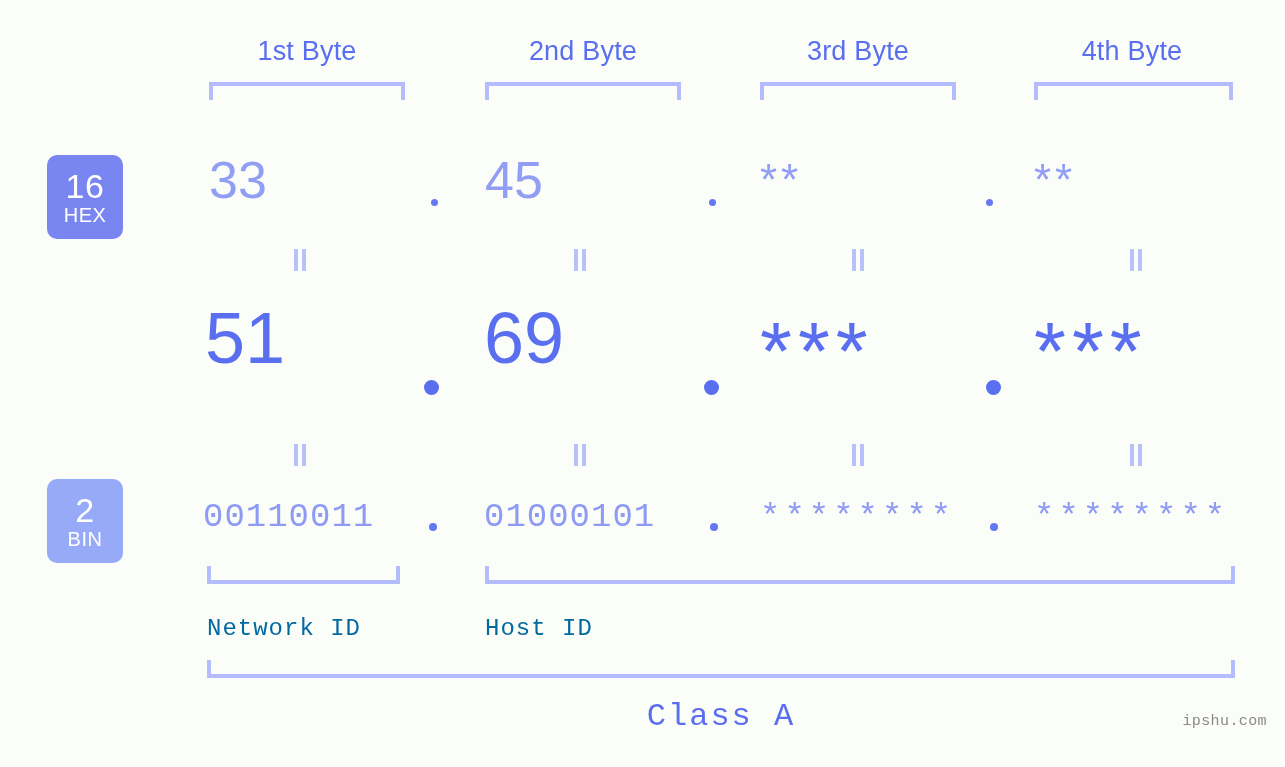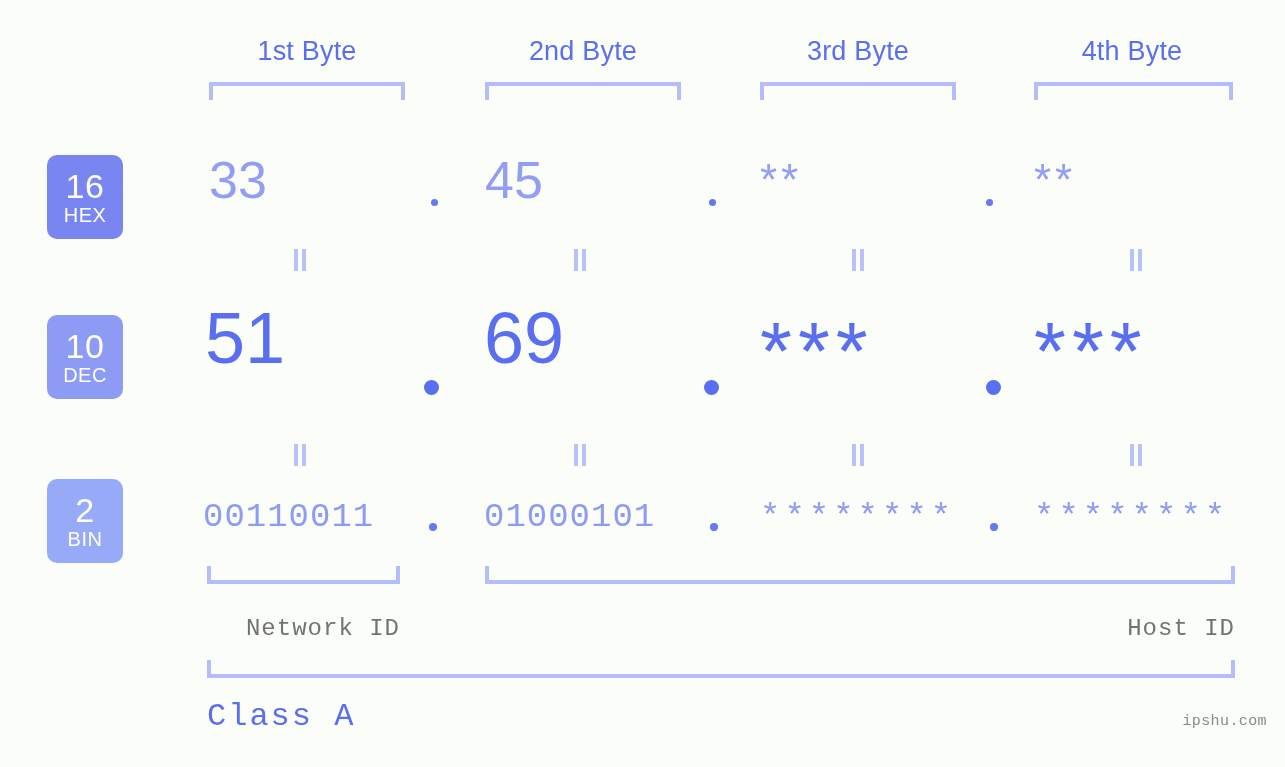--- a/index.html
+++ b/index.html
@@ -149,32 +149,32 @@
   .eq i:first-child { left: 2px; }
   .eq i:last-child  { left: 10px; }
   .eq-hexdec { top: 249px; }
   .eq-decbin { top: 444px; }
 
   
   .id-label {
     position: absolute;
     font-family: "Liberation Mono", monospace;
     font-size: 24px;
-    color: #737373;
-    text-align: right;
+    color: #0369a1;
+    text-align: left;
     white-space: nowrap;
     letter-spacing: 1px;
   }
 
   .class-label {
     position: absolute;
     font-family: "Liberation Mono", monospace;
     font-size: 32px;
     color: #5a6ef0;
-    text-align: left;
+    text-align: center;
     white-space: nowrap;
     letter-spacing: 2px;
   }
 
   
   #watermark {
     position: absolute;
     right: 18px;
     top: 713px;
     font-family: "Liberation Mono", monospace;
@@ -194,24 +194,20 @@
   <div class="byte-title" style="left:1034px; width:196px; top:36px;">4th Byte</div>
 
   <div class="bracket bracket-down" style="left:209px; width:196px; top:82px;"></div>
   <div class="bracket bracket-down" style="left:485px; width:196px; top:82px;"></div>
   <div class="bracket bracket-down" style="left:760px; width:196px; top:82px;"></div>
   <div class="bracket bracket-down" style="left:1034px; width:199px; top:82px;"></div>
 
   <div class="badge" id="badge-hex">
     <span class="num">16</span>
     <span class="abbr">HEX</span>
-  </div>
-  <div class="badge" id="badge-dec">
-    <span class="num">10</span>
-    <span class="abbr">DEC</span>
   </div>
   <div class="badge" id="badge-bin">
     <span class="num">2</span>
     <span class="abbr">BIN</span>
   </div>
 
   <div class="row-hex">
     <div class="cell" style="left:209px; width:196px;">33</div>
     <div class="dot dot-hex" style="left:431px;"></div>
     <div class="cell" style="left:485px; width:196px;">45</div>

